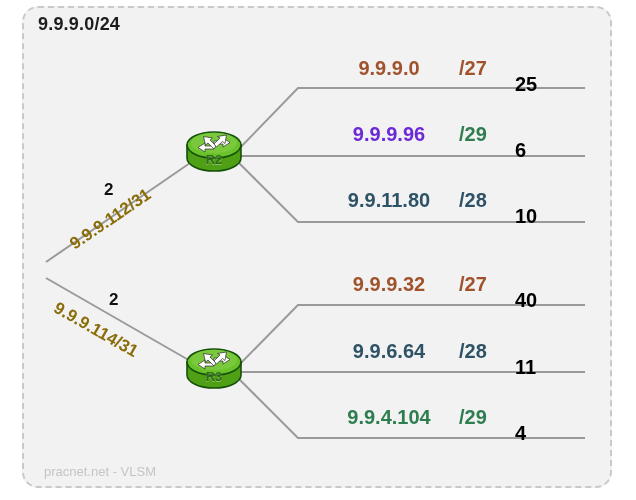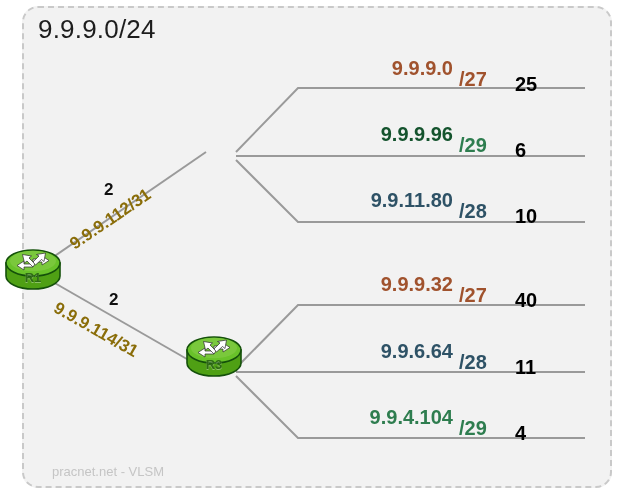--- a/index.html
+++ b/index.html
@@ -34,36 +34,35 @@
     border: 2px dashed #c9c9c9;
     border-radius: 16px;
     box-sizing: border-box;
   }
 
   
   .title {
     position: absolute;
     left: 38px;
     top: 14px;
-    font-size: 26px;
-    font-weight: 400;
+    font-size: 18px;
+    font-weight: 700;
     color: #1d1d1d;
     letter-spacing: 0.2px;
     white-space: nowrap;
   }
 
   
   .watermark {
     position: absolute;
     left: 44px;
     top: 464px;
     font-size: 13px;
     color: #c5c5c5;
     white-space: nowrap;
-    margin-left: 8px;
   }
 
   
   #links {
     position: absolute;
     left: 0;
     top: 0;
     width: 636px;
     height: 500px;
   }
@@ -72,29 +71,29 @@
   .subnet-row {
     position: absolute;
     height: 30px;
     white-space: nowrap;
   }
   .subnet-net {
     position: absolute;
     left: 0;
     top: 0;
     width: 128px;
-    text-align: right;
+    text-align: center;
     font-size: 20px;
     font-weight: bold;
     white-space: nowrap;
   }
   .subnet-mask {
     position: absolute;
     left: 134px;
-    top: 11px;
+    top: 0;
     font-size: 20px;
     font-weight: bold;
     white-space: nowrap;
   }
   .subnet-hosts {
     position: absolute;
     left: 190px;
     top: 16px;
     width: 52px;
     text-align: left;
@@ -167,21 +166,21 @@
     </g>
   </svg>
 
   <div class="subnet-row" style="left:325px; top:57px;">
     <span class="subnet-net" style="color:#a0522d">9.9.9.0</span>
     <span class="subnet-mask" style="color:#a0522d">/27</span>
     <span class="subnet-hosts">25</span>
   </div>
 
   <div class="subnet-row" style="left:325px; top:123px;">
-    <span class="subnet-net" style="color:#14532d">9.9.9.96</span>
+    <span class="subnet-net" style="color:#6d28d9">9.9.9.96</span>
     <span class="subnet-mask" style="color:#2e7d4f">/29</span>
     <span class="subnet-hosts">6</span>
   </div>
 
   <div class="subnet-row" style="left:325px; top:189px;">
     <span class="subnet-net" style="color:#2e5266">9.9.11.80</span>
     <span class="subnet-mask" style="color:#2e5266">/28</span>
     <span class="subnet-hosts">10</span>
   </div>
 
@@ -202,37 +201,37 @@
     <span class="subnet-mask" style="color:#2e7d4f">/29</span>
     <span class="subnet-hosts">4</span>
   </div>
 
   <div class="link-cost" style="left:104px; top:180px;">2</div>
   <div class="link-net" style="left:72px; top:236px; transform: rotate(-34.5deg);">9.9.9.112/31</div>
 
   <div class="link-cost" style="left:109px; top:290px;">2</div>
   <div class="link-net" style="left:55px; top:297px; transform: rotate(29.5deg);">9.9.9.114/31</div>
 
-  <div class="router" style="left:4px; top:249px;">
+
+  <div class="router" style="left:185px; top:131px;">
     <svg width="58" height="42" viewBox="0 0 58 42" xmlns="http://www.w3.org/2000/svg">
       <path d="M2,14 L2,27 A27,13 0 0 0 56,27 L56,14 Z" fill="#4fa014" stroke="#14500a" stroke-width="1.6"></path>
       <ellipse cx="29" cy="14" rx="27" ry="13" fill="#69c22a" stroke="#14500a" stroke-width="1.6"></ellipse>
       <ellipse cx="29" cy="12" rx="23" ry="10.2" fill="#7ec93f" stroke="none" opacity="0.85"></ellipse>
       <g fill="#ffffff" stroke="#2a2a2a" stroke-width="0.7" stroke-linejoin="round">
         <path d="M29,15 L20,15 L20,12 L13,16.5 L20,21 L20,18 L29,18 Z"></path>
         <path d="M29,13 L38,13 L38,10 L45,14.5 L38,19 L38,16 L29,16 Z" transform="translate(0,-3)"></path>
         <path d="M27,16 L21,10 L23.5,8 L14.5,6.5 L16.5,15 L19,13 L25,19 Z" transform="translate(4,-1)"></path>
         <path d="M31,14 L37,8 L34.5,6.5 L43.5,5 L42,13.5 L39.5,11.5 L33.5,17 Z" transform="translate(-2,-1)"></path>
       </g>
     </svg>
-    <div class="router-label">R1</div>
-  </div>
-
-
-  <div class="router" style="left:185px; top:336px;">
+    <div class="router-label">R2</div>
+  </div>
+
+  <div class="router" style="left:185px; top:348px;">
     <svg width="58" height="42" viewBox="0 0 58 42" xmlns="http://www.w3.org/2000/svg">
       <path d="M2,14 L2,27 A27,13 0 0 0 56,27 L56,14 Z" fill="#4fa014" stroke="#14500a" stroke-width="1.6"></path>
       <ellipse cx="29" cy="14" rx="27" ry="13" fill="#69c22a" stroke="#14500a" stroke-width="1.6"></ellipse>
       <ellipse cx="29" cy="12" rx="23" ry="10.2" fill="#7ec93f" stroke="none" opacity="0.85"></ellipse>
       <g fill="#ffffff" stroke="#2a2a2a" stroke-width="0.7" stroke-linejoin="round">
         <path d="M29,15 L20,15 L20,12 L13,16.5 L20,21 L20,18 L29,18 Z"></path>
         <path d="M29,13 L38,13 L38,10 L45,14.5 L38,19 L38,16 L29,16 Z" transform="translate(0,-3)"></path>
         <path d="M27,16 L21,10 L23.5,8 L14.5,6.5 L16.5,15 L19,13 L25,19 Z" transform="translate(4,-1)"></path>
         <path d="M31,14 L37,8 L34.5,6.5 L43.5,5 L42,13.5 L39.5,11.5 L33.5,17 Z" transform="translate(-2,-1)"></path>
       </g>

